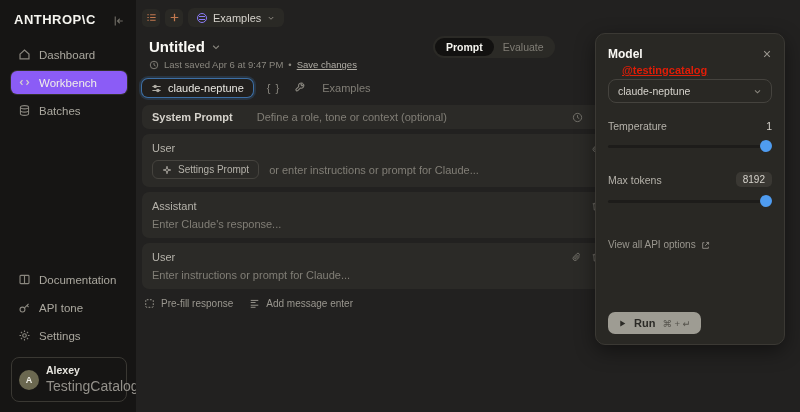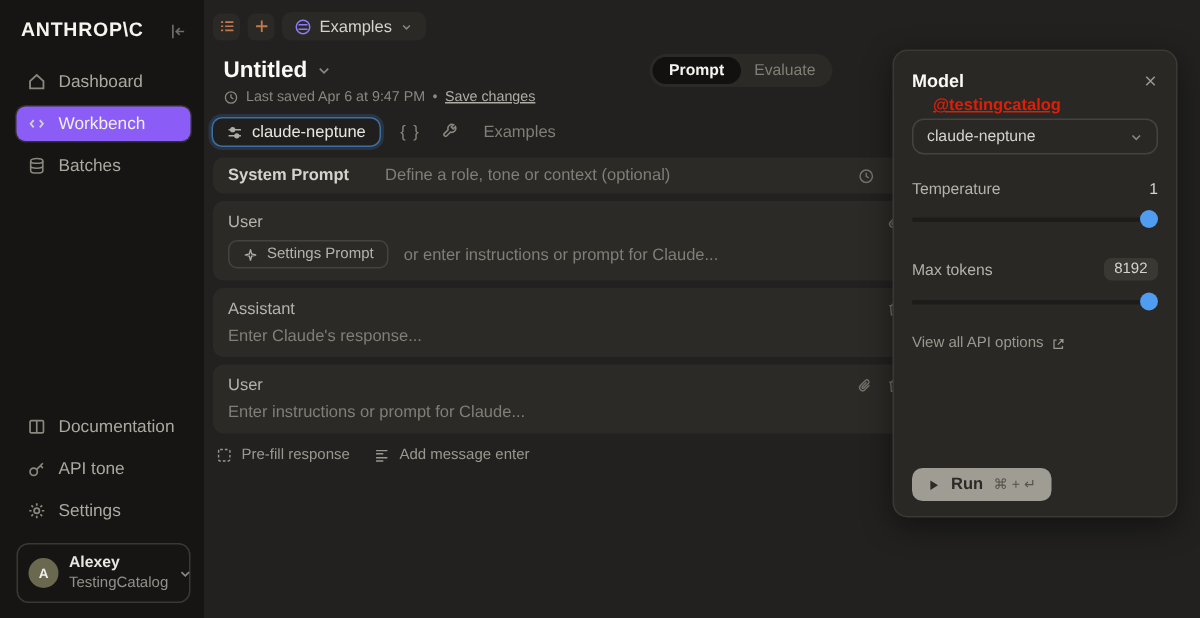--- a/index.html
+++ b/index.html
@@ -15,21 +15,21 @@
   .nav { margin-top:16px; display:flex; flex-direction:column; gap:5px; }
   .nav-item { display:flex; align-items:center; gap:8px; padding:5px 7px; border-radius:6px; color:#aba89f; font-size:11.5px; cursor:default; }
   .nav-item .ic { display:flex; color:#8a877f; }
   .nav-item.active { background:#8b5cf6; color:#f0efe9; box-shadow:0 0 0 1px #32302b; }
   .nav-item.active .ic { color:#d6d3cc; }
   .sb-spacer { flex:1; }
   .user-card { margin-top:10px; border:1px solid #3a3833; border-radius:8px; padding:6px 7px; display:flex; align-items:center; gap:7px; }
   .avatar { width:20px; height:20px; border-radius:50%; background:#6b6850; color:#f0efe9; font-size:9px; font-weight:700; display:flex; align-items:center; justify-content:center; flex-shrink:0; }
   .user-meta { flex:1; line-height:1.25; }
   .user-name { font-size:10.5px; font-weight:700; color:#e8e6e0; }
-  .user-org { font-size:10px; color:#93908a; }
+  .user-org { font-size:14px; color:#93908a; }
 
   
   .main { flex:1; position:relative; background:#222120; padding:8px 0 0 6px; }
   .topbar { display:flex; align-items:center; gap:5px; }
   .icon-btn { width:18px; height:18px; background:#2a2925; border-radius:5px; display:flex; align-items:center; justify-content:center; color:#c2784f; }
   .ws-btn { height:19px; background:#2a2925; border-radius:6px; display:flex; align-items:center; gap:6px; padding:0 9px; color:#d6d3cc; font-size:11px; }
   .ws-ic { width:10px; height:10px; border-radius:50%; border:1.5px solid #8b7cf7; position:relative; }
   .ws-ic:after { content:""; position:absolute; left:1px; right:1px; top:2.5px; height:2px; border-top:1px solid #8b7cf7; border-bottom:1px solid #8b7cf7; }
   .chev { color:#8a877f; display:flex; }
 
@@ -66,21 +66,21 @@
   .panel-head { display:flex; align-items:center; justify-content:space-between; }
   .panel-title { font-size:12px; font-weight:700; color:#faf9f5; }
   .annotation { color:#e11d07; font-size:11px; font-weight:700; text-decoration:underline; margin:3px 0 3px 14px; }
   .model-select { border:1px solid #45433e; border-radius:8px; height:24px; display:flex; align-items:center; justify-content:space-between; padding:0 9px; font-size:10.5px; color:#d6d3cc; }
   .param-row { display:flex; align-items:center; justify-content:space-between; margin-top:17px; color:#b5b2aa; font-size:10.5px; }
   .param-val { color:#d6d3cc; }
   .tok-box { background:#3a3833; border-radius:5px; padding:2px 7px; font-size:10px; color:#d6d3cc; }
   .slider { position:relative; height:12px; margin-top:8px; }
   .slider .track { position:absolute; left:0; right:0; top:5px; height:3px; border-radius:2px; background:#1d1c1a; }
   .slider .knob { position:absolute; right:0; top:0; width:12px; height:12px; border-radius:50%; background:#4f9cf0; }
-  .api-link { margin-top:16px; display:flex; align-items:flex-end; gap:5px; color:#9a978f; font-size:10px; }
+  .api-link { margin-top:32px; display:flex; align-items:flex-end; gap:5px; color:#9a978f; font-size:10px; }
   .panel-foot { margin-top:auto; padding-top:8px; }
   .run-btn { display:inline-flex; align-items:center; gap:7px; background:#9e9c93; border-radius:7px; padding:5px 10px; color:#2b2a26; }
   .run-label { font-size:11px; font-weight:700; }
   .run-short { font-size:9.5px; color:#55534c; }
 
   svg { display:block; }
 </style>
 </head>
 <body>
 

